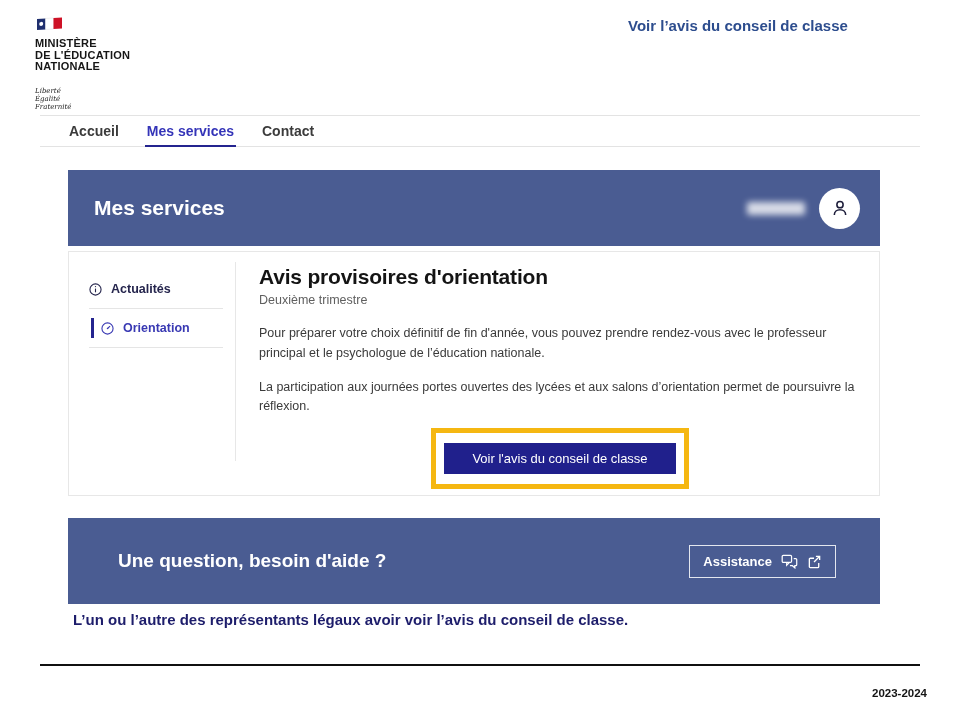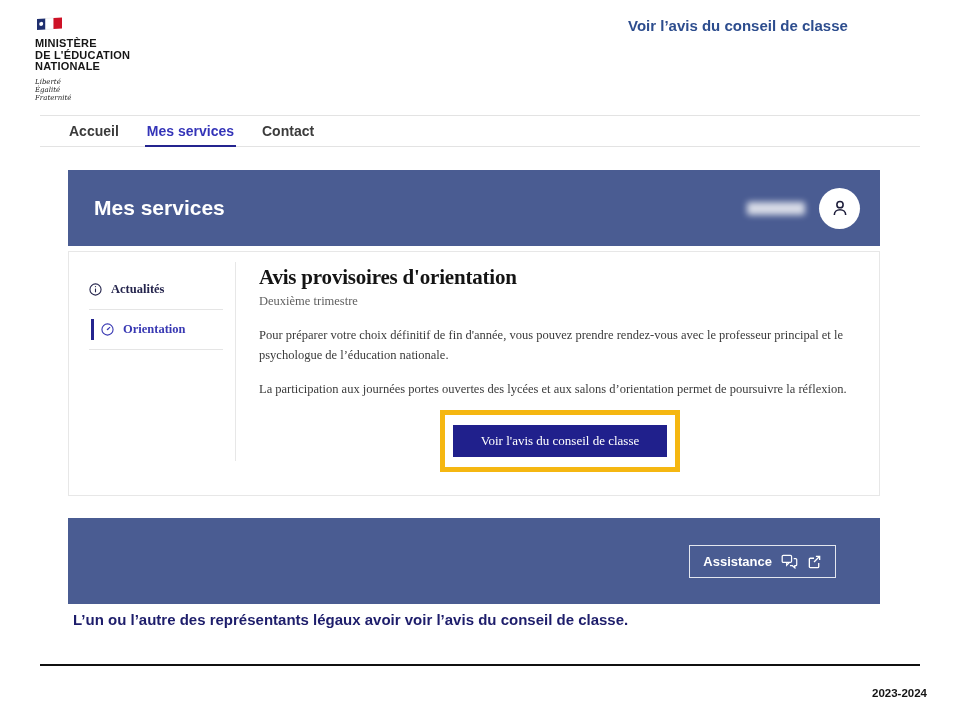--- a/index.html
+++ b/index.html
@@ -4,21 +4,21 @@
 <style>
   * { margin:0; padding:0; box-sizing:border-box; }
   html,body { width:960px; height:720px; background:#ffffff; overflow:hidden;
               font-family:"Liberation Sans", sans-serif; position:relative; }
 
   
   .gov-logo { position:absolute; left:35px; top:16px; }
   .flag { display:block; }
   .ministry-name { margin-top:6px; font-weight:bold; font-size:11px; line-height:11.5px;
                    color:#161616; letter-spacing:.2px; }
-  .ministry-motto { margin-top:5px; font-family:"DejaVu Serif", serif; font-style:italic;
+  .ministry-motto { margin-top:14px; font-family:"DejaVu Serif", serif; font-style:italic;
                     font-size:7px; line-height:8px; color:#222; }
   .heading-right { position:absolute; left:628px; top:17px; font-size:15px;
                    font-weight:bold; color:#2d4d8e; }
 
   
   .nav { position:absolute; left:40px; top:115px; width:880px; height:32px;
          border-top:1px solid #e3e3e3; border-bottom:1px solid #e3e3e3;
          display:flex; align-items:center; padding-left:27px; gap:24px; }
   .nav-item { font-size:14px; font-weight:600; color:#3b3b3b; position:relative;
               height:100%; display:flex; align-items:center; padding:0 2px; cursor:pointer; }
@@ -31,21 +31,21 @@
             background:#4a5c92; display:flex; align-items:center; }
   .banner-title { color:#fff; font-size:21px; font-weight:bold; margin-left:26px; }
   .banner-right { margin-left:auto; margin-right:20px; display:flex; align-items:center; gap:14px; }
   .user-name-redacted { width:58px; height:13px; border-radius:2px;
                         background:rgba(255,255,255,.78); filter:blur(3px); }
   .avatar { width:41px; height:41px; border-radius:50%; background:#fff;
             display:flex; align-items:center; justify-content:center; cursor:pointer; }
 
   
   .card { position:absolute; left:68px; top:251px; width:812px; height:245px;
-          background:#fff; border:1px solid #e7e7e7; display:flex; overflow:visible;font-family:Liberation Serif, serif; }
+          background:#fff; border:1px solid #e7e7e7; display:flex; overflow:visible; }
   .side { width:167px; margin:10px 0 34px; border-right:1px solid #e7e7e7; padding-top:8px; }
   .side-item { position:relative; display:flex; align-items:center; gap:9px;
                padding:12px 0 12px 20px; font-size:12.5px; font-weight:bold;
                color:#25254d; cursor:pointer; }
   .side-item.active { color:#3939b3; padding-left:32px; }
   .side-item.active .active-bar { position:absolute; left:22px; top:9px; bottom:9px;
                                   width:3px; background:#24248f; }
   .side-sep { height:1px; background:#e5e5e5; margin:0 12px 0 20px; }
 
   .main { flex:1; padding:13px 18px 0 23px; }
@@ -154,20 +154,21 @@
     </div>
     <div class="cta-wrap">
       <div class="highlight">
         <button class="cta-button">Voir l'avis du conseil de classe</button>
       </div>
     </div>
   </div>
 </div>
 
 <div class="help">
+  <div class="help-title">Une question, besoin d'aide ?</div>
   <button class="assist-button">
     <span>Assistance</span>
     <svg width="17" height="15" viewBox="0 0 18 16" fill="none" stroke="#ffffff" stroke-width="1.3">
       <rect x="1.2" y="1.5" width="10" height="7.5" rx="1.2"></rect>
       <path d="M6 9v3l3-3"></path>
       <path d="M13.5 5h2.2a1 1 0 0 1 1 1v5.5a1 1 0 0 1-1 1h-1v2.3l-2.6-2.3H9.5"></path>
     </svg>
     <svg width="15" height="15" viewBox="0 0 16 16" fill="none" stroke="#ffffff" stroke-width="1.4">
       <path d="M12.5 9.5v4a1 1 0 0 1-1 1h-8a1 1 0 0 1-1-1v-8a1 1 0 0 1 1-1h4"></path>
       <path d="M9.5 2.5h4v4"></path>

